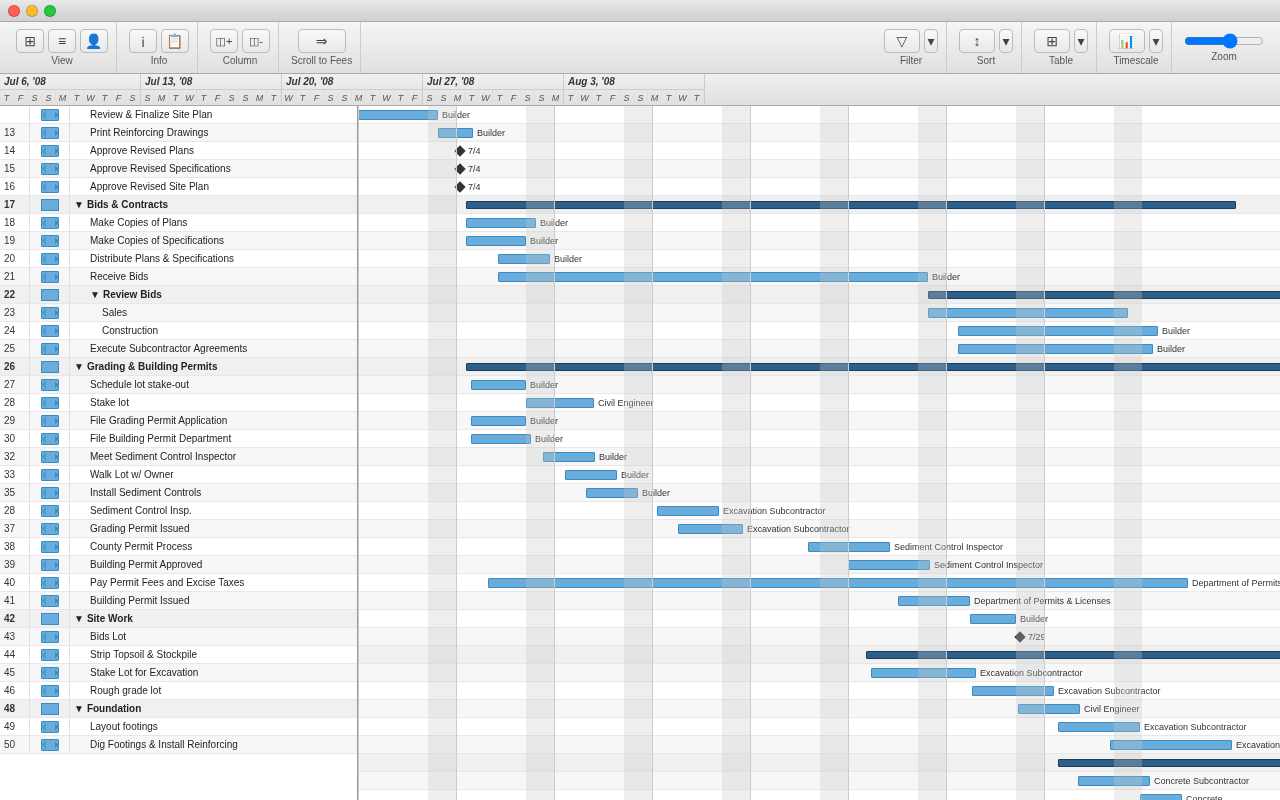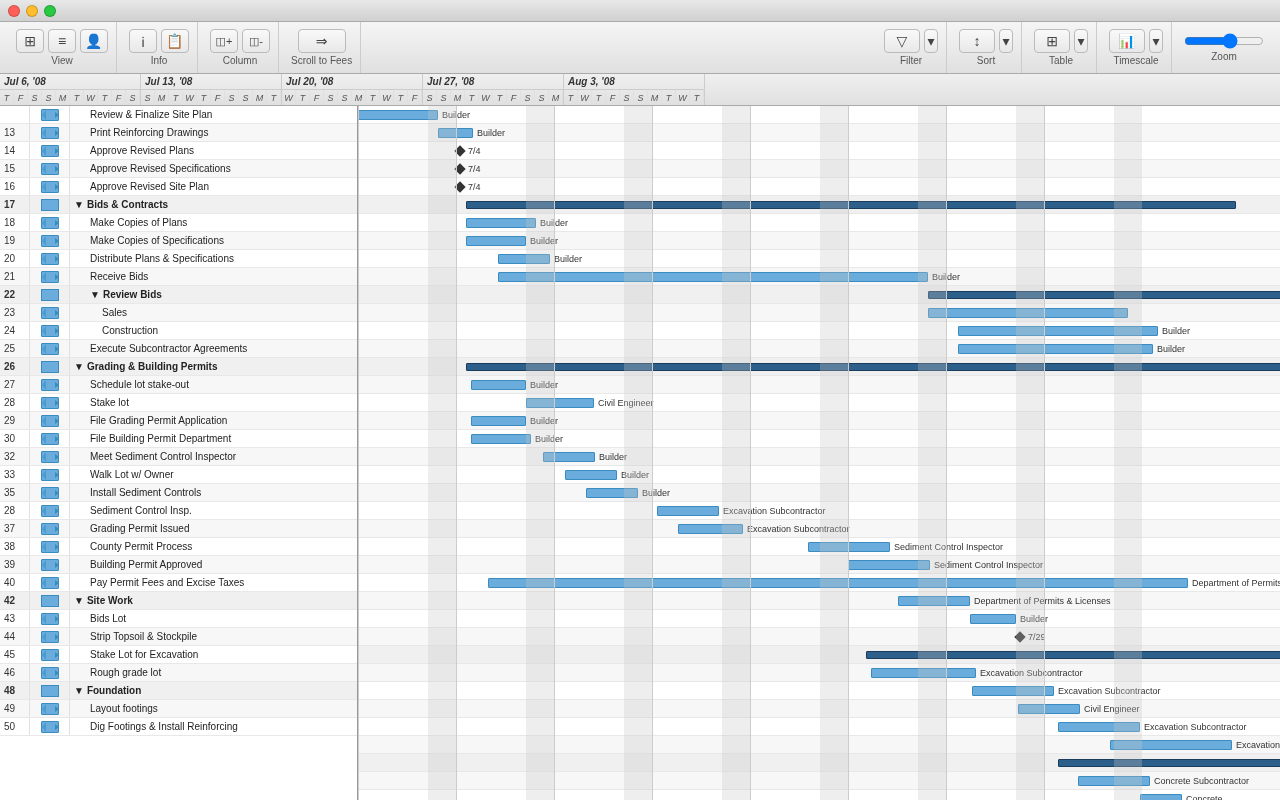--- a/index.html
+++ b/index.html
@@ -644,20 +644,30 @@
       <div class="task-row">
         <div class="task-id">40</div>
         <div class="task-mode">
           <div style="width:18px;height:12px;background:#6aacdc;position:relative;border:1px solid #3a8cc0;border-radius:1px;">
             <div style="position:absolute;right:-1px;top:2px;width:0;height:0;border-top:3px solid transparent;border-bottom:3px solid transparent;border-left:4px solid #3a8cc0;"></div>
             <div style="position:absolute;left:0;top:0;width:0;height:0;border-top:5px solid transparent;border-bottom:5px solid transparent;border-right:4px solid #4a9cd0;"></div>
           </div>
         </div>
         <div class="task-name task-name-indent">Pay Permit Fees and Excise Taxes</div>
       </div>
+      <div class="task-row">
+        <div class="task-id">41</div>
+        <div class="task-mode">
+          <div style="width:18px;height:12px;background:#6aacdc;position:relative;border:1px solid #3a8cc0;border-radius:1px;">
+            <div style="position:absolute;right:-1px;top:2px;width:0;height:0;border-top:3px solid transparent;border-bottom:3px solid transparent;border-left:4px solid #3a8cc0;"></div>
+            <div style="position:absolute;left:0;top:0;width:0;height:0;border-top:5px solid transparent;border-bottom:5px solid transparent;border-right:4px solid #4a9cd0;"></div>
+          </div>
+        </div>
+        <div class="task-name task-name-indent">Building Permit Issued</div>
+      </div>
       <div class="task-row task-row-group">
         <div class="task-id">42</div>
         <div class="task-mode">
           <div style="width:18px;height:12px;background:#6aacdc;position:relative;border:1px solid #3a8cc0;"></div>
         </div>
         <div class="task-name"><span style="margin-right:3px;">▼</span>Site Work</div>
       </div>
       <div class="task-row">
         <div class="task-id">43</div>
         <div class="task-mode">

